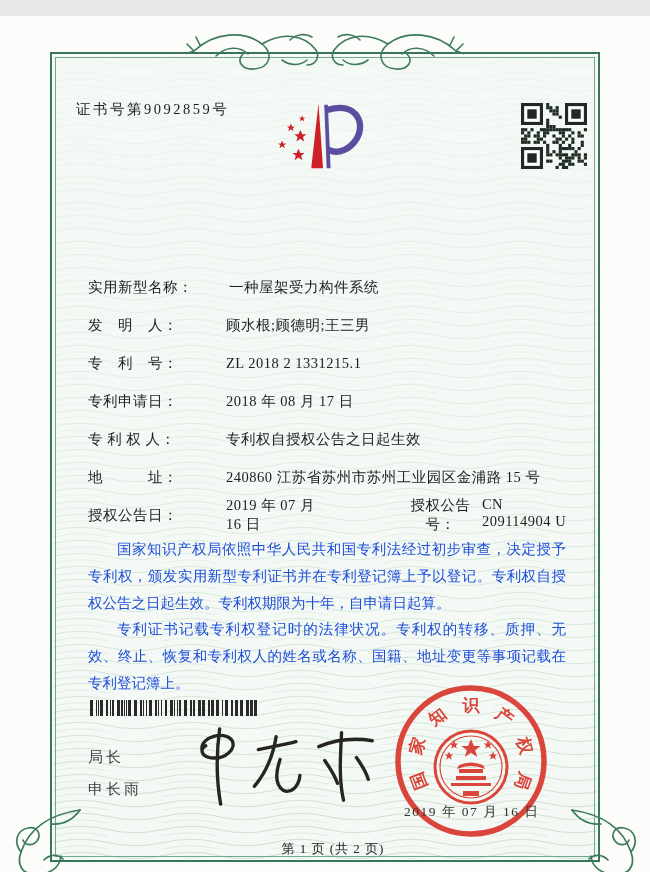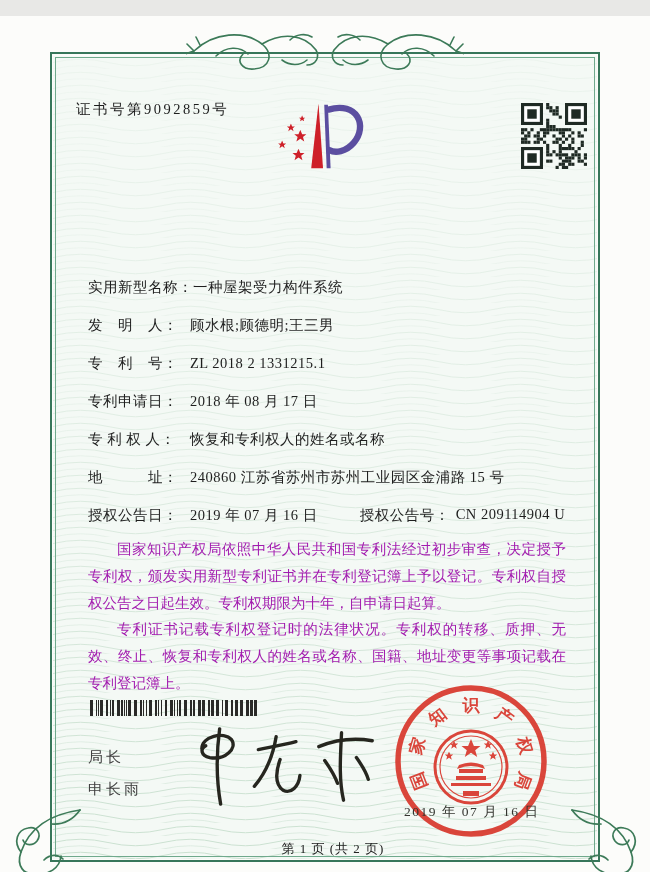--- a/index.html
+++ b/index.html
@@ -17,28 +17,28 @@
   .flourish.br{right:4px;top:788px;transform:scaleX(-1);}
   
   .cert-no{position:absolute;left:76px;top:84px;font-size:14.5px;letter-spacing:2.5px;
            color:#1d1d1d;z-index:3;}
   .logo{position:absolute;left:262px;top:76px;width:136px;height:100px;z-index:3;}
   .qr{position:absolute;left:521px;top:87px;width:66px;height:66px;z-index:3;}
   .title{position:absolute;left:0;top:186px;width:100%;text-align:center;font-size:31px;
          font-weight:600;letter-spacing:9px;color:#151515;z-index:3;}
   
   .fields{position:absolute;left:88px;top:252px;width:480px;z-index:3;}
-  .field{height:38px;display:flex;align-items:center;font-size:14.5px;color:#1e1e1e;}
+  .field{height:38px;display:flex;align-items:center;font-size:14.5px;color:#1e1e1e;gap:36px;}
   .flabel{display:inline-block;min-width:102px;letter-spacing:.5px;}
   .fvalue{letter-spacing:.5px;}
   .auth-pair2{margin-left:42px;display:flex;}
   .auth-pair2 .flabel{min-width:0;margin-right:6px;text-align:center;}
   
   .body-text{position:absolute;left:88px;top:520px;width:478px;z-index:3;
-             font-size:14.5px;line-height:1.85;color:#a21caf;}
+             font-size:14.5px;line-height:1.85;color:#1d4ed8;}
   .body-text p{margin:0;text-indent:2em;text-align:justify;}
   
   .barcode{position:absolute;left:90px;top:684px;width:170px;height:16px;z-index:3;}
   .officer{position:absolute;left:88px;top:726px;z-index:3;font-size:15px;
            letter-spacing:3px;color:#404040;line-height:2.1;}
   .signature{position:absolute;left:182px;top:698px;width:218px;height:100px;z-index:4;}
   .seal{position:absolute;left:392px;top:666px;width:158px;height:158px;z-index:3;opacity:.92;}
   .seal-date{position:absolute;left:404px;top:787px;z-index:4;font-size:13.5px;
              letter-spacing:1.5px;color:#33342f;}
   .footer{position:absolute;left:0;top:824px;width:100%;text-align:center;font-size:13px;
@@ -263,21 +263,21 @@
     <div class="field">
         <span class="flabel">专　利　号：</span>
         <span class="fvalue">ZL 2018 2 1331215.1</span>
       </div>
     <div class="field">
         <span class="flabel">专利申请日：</span>
         <span class="fvalue">2018 年 08 月 17 日</span>
       </div>
     <div class="field">
         <span class="flabel">专 利 权 人：</span>
-        <span class="fvalue">恢复和专利权人的姓名或名称</span>
+        <span class="fvalue">专利权自授权公告之日起生效</span>
       </div>
     <div class="field">
         <span class="flabel">地　　　址：</span>
         <span class="fvalue">240860 江苏省苏州市苏州工业园区金浦路 15 号</span>
       </div>
     <div class="field">
       <span class="flabel">授权公告日：</span>
         <span class="fvalue">2019 年 07 月 16 日</span>
       <span class="auth-pair2">
           <span class="flabel">授权公告号：</span>

